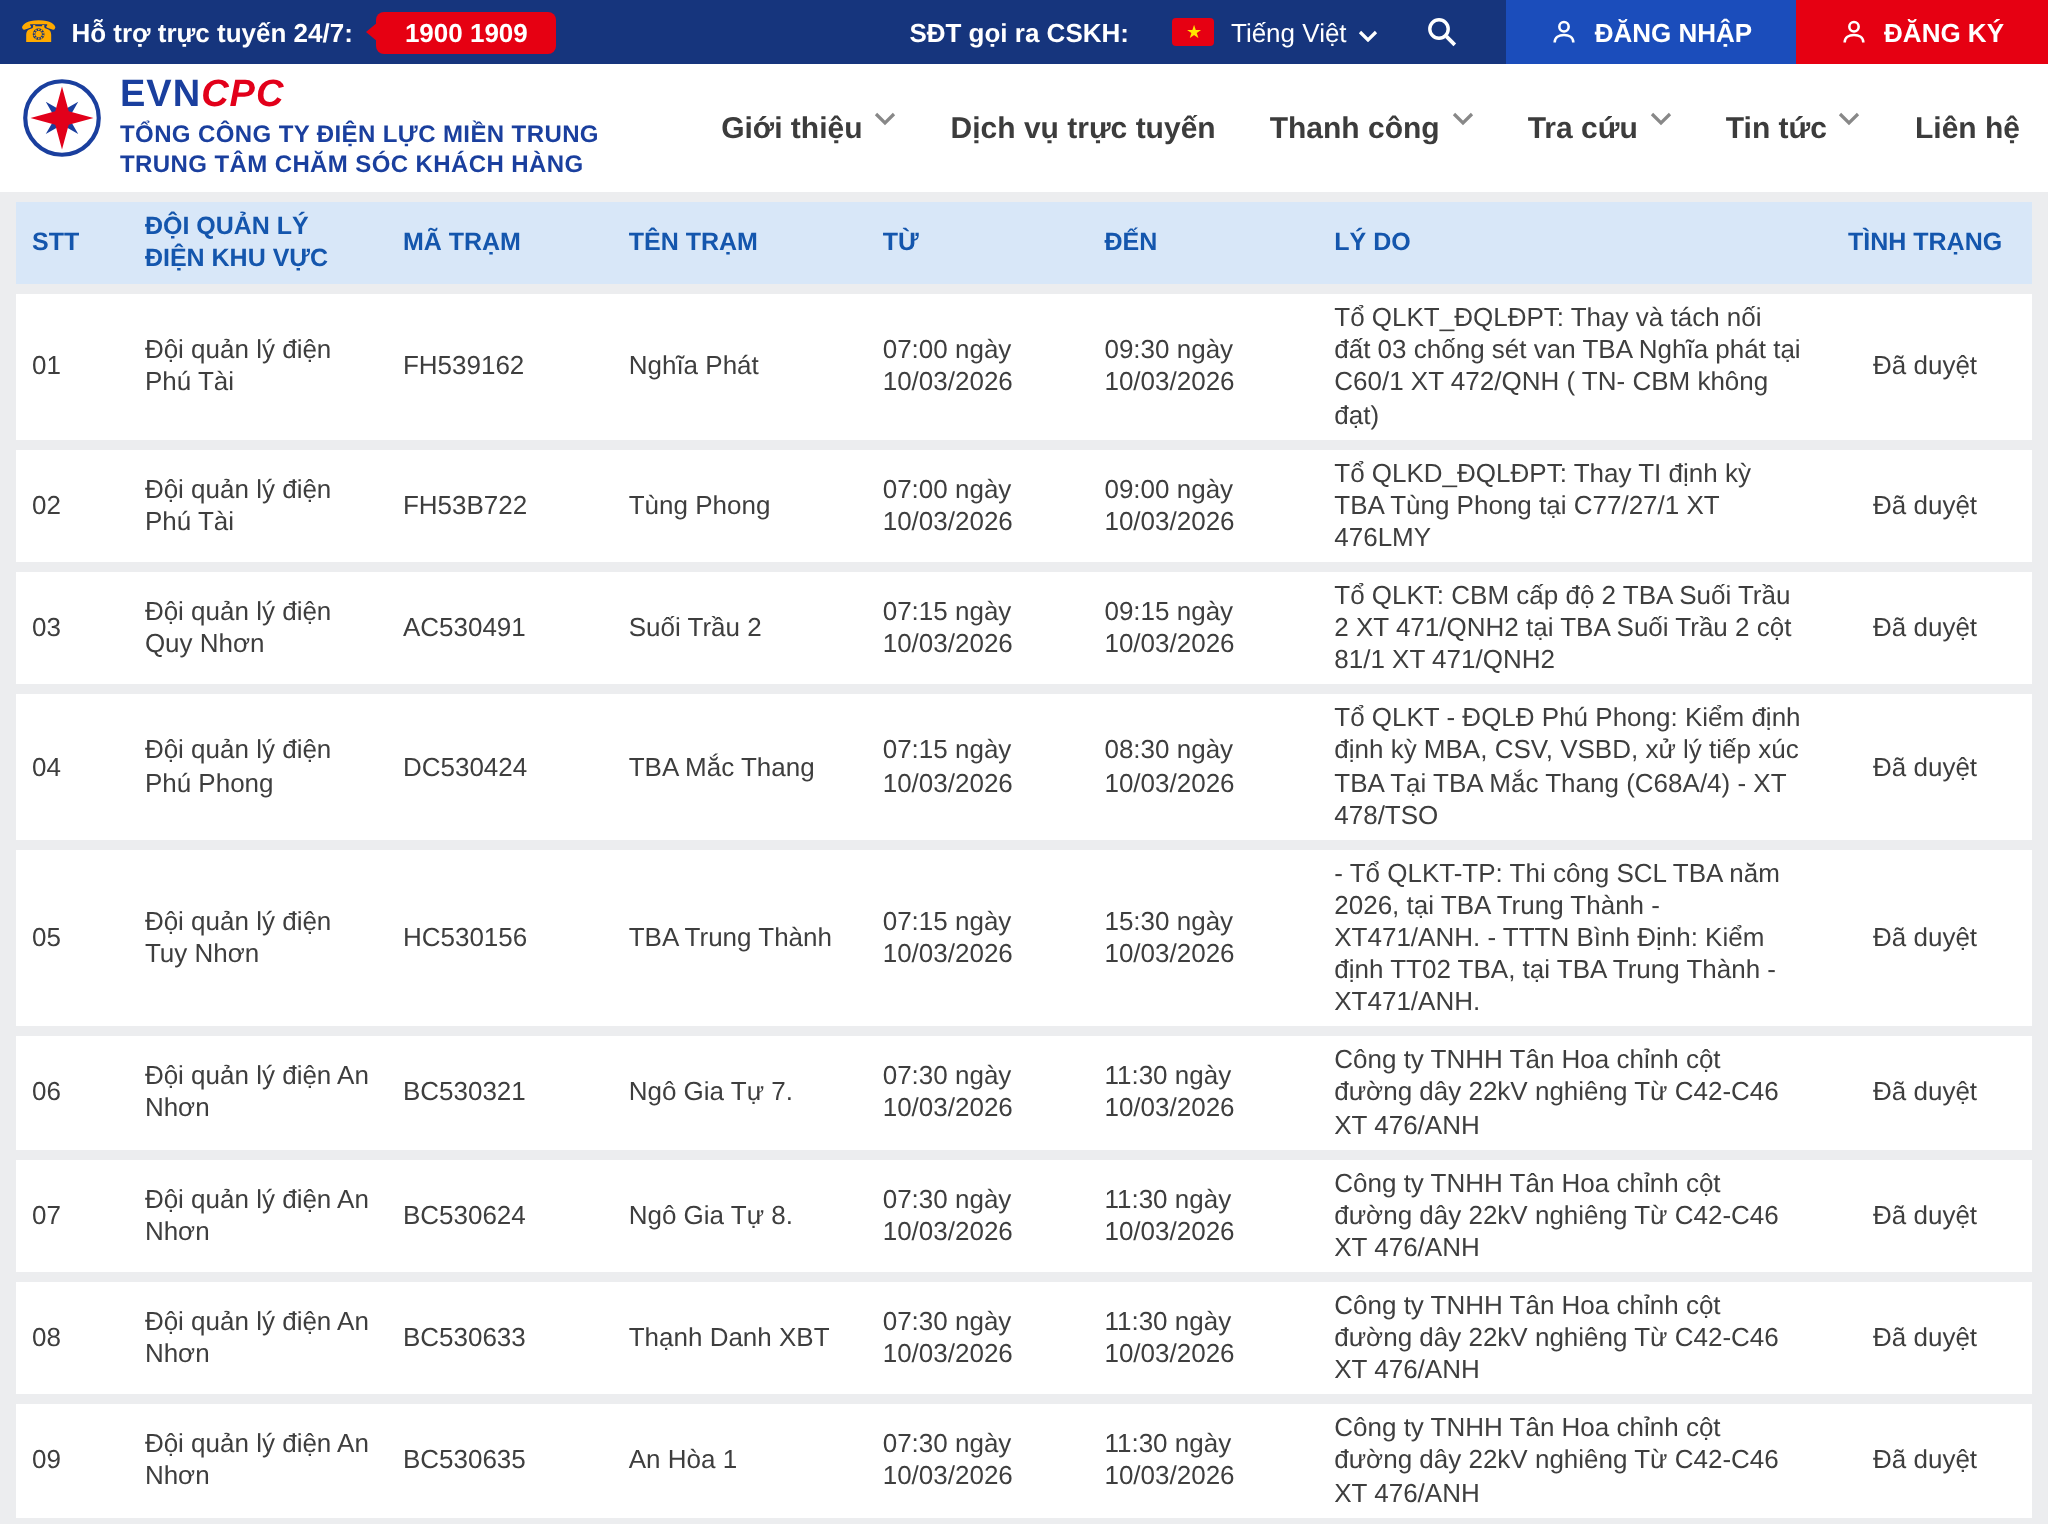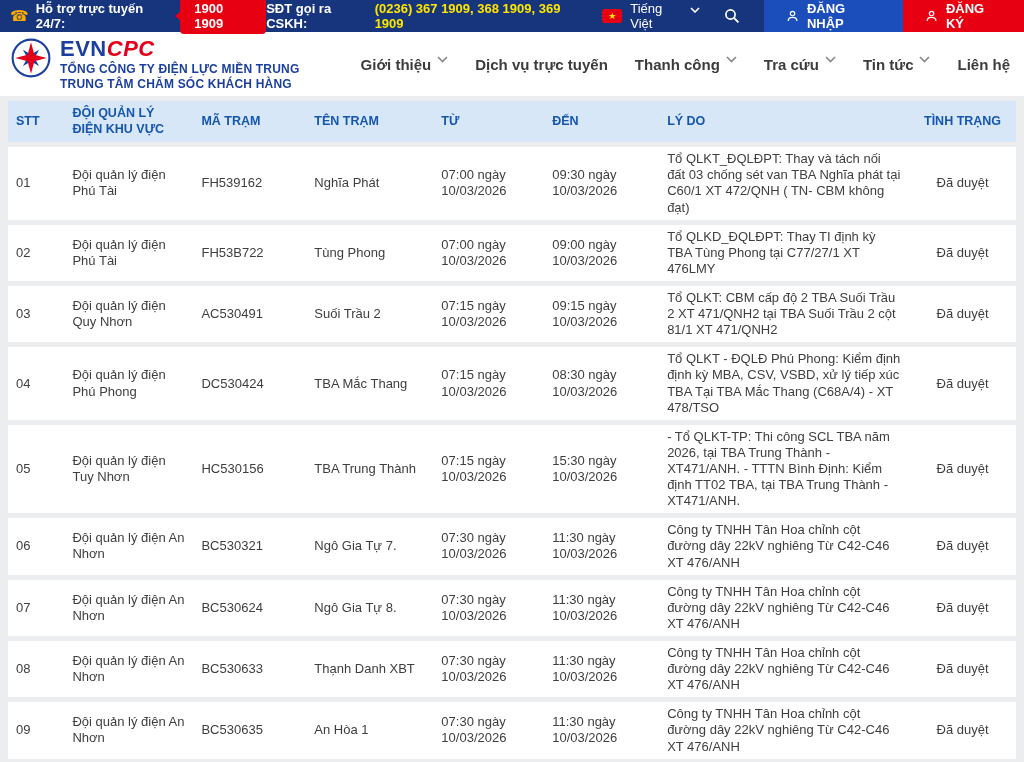--- a/index.html
+++ b/index.html
@@ -43,21 +43,21 @@
   }
   .auth-register { background:#e60012; }
   .auth-login { background:#1b4dbb; }
 
   
   .siteheader {
     height:64px; background:#fff; display:flex; align-items:center; padding:0 10px;
   }
   .logo { display:flex; align-items:flex-start; gap:8px; cursor:pointer; }
   .logo-lines { line-height:1.1; }
-  .brand { font-size:22px; font-weight:bold; letter-spacing:.5px; }
+  .brand { font-size:19px; font-weight:bold; letter-spacing:.5px; }
   .brand-evn { color:#1a3f9e; }
   .brand-cpc { color:#e2001a; font-style:italic; }
   .company-line { font-size:12px; font-weight:bold; color:#1a3f9e; margin-top:2px; letter-spacing:.2px; }
   nav.main-nav {
     margin-left:auto; display:flex; align-items:center; gap:27px;
     font-weight:bold; font-size:15px; color:#3c3c3c; padding-right:4px;
   }
   .nav-item { display:flex; align-items:flex-start; gap:6px; cursor:pointer; white-space:nowrap; }
   .nav-item .chev { display:flex; }
 
@@ -82,21 +82,20 @@
 <body>
 
 <div class="topbar">
   <div class="topbar-left">
     <span class="phone-ic">☎</span>
     <span class="support-label">Hỗ trợ trực tuyến 24/7:</span>
     <span class="hotline-badge">1900 1909</span>
   </div>
   <div class="topbar-right">
     <span class="cskh-label">SĐT gọi ra CSKH:</span>
-    <span class="cskh-numbers">(0236) 367 1909, 368 1909, 369 1909</span>
     <span class="flag">★</span>
     <span class="lang">
       <span>Tiếng Việt</span>
       <span class="chev">
         <svg width="10" height="6" viewBox="0 0 10 6">
             <polyline points="1,1 5,5 9,1" fill="none" stroke="#fff" stroke-width="1.6"></polyline>
           </svg>
       </span>
     </span>
     <span class="search-btn">

